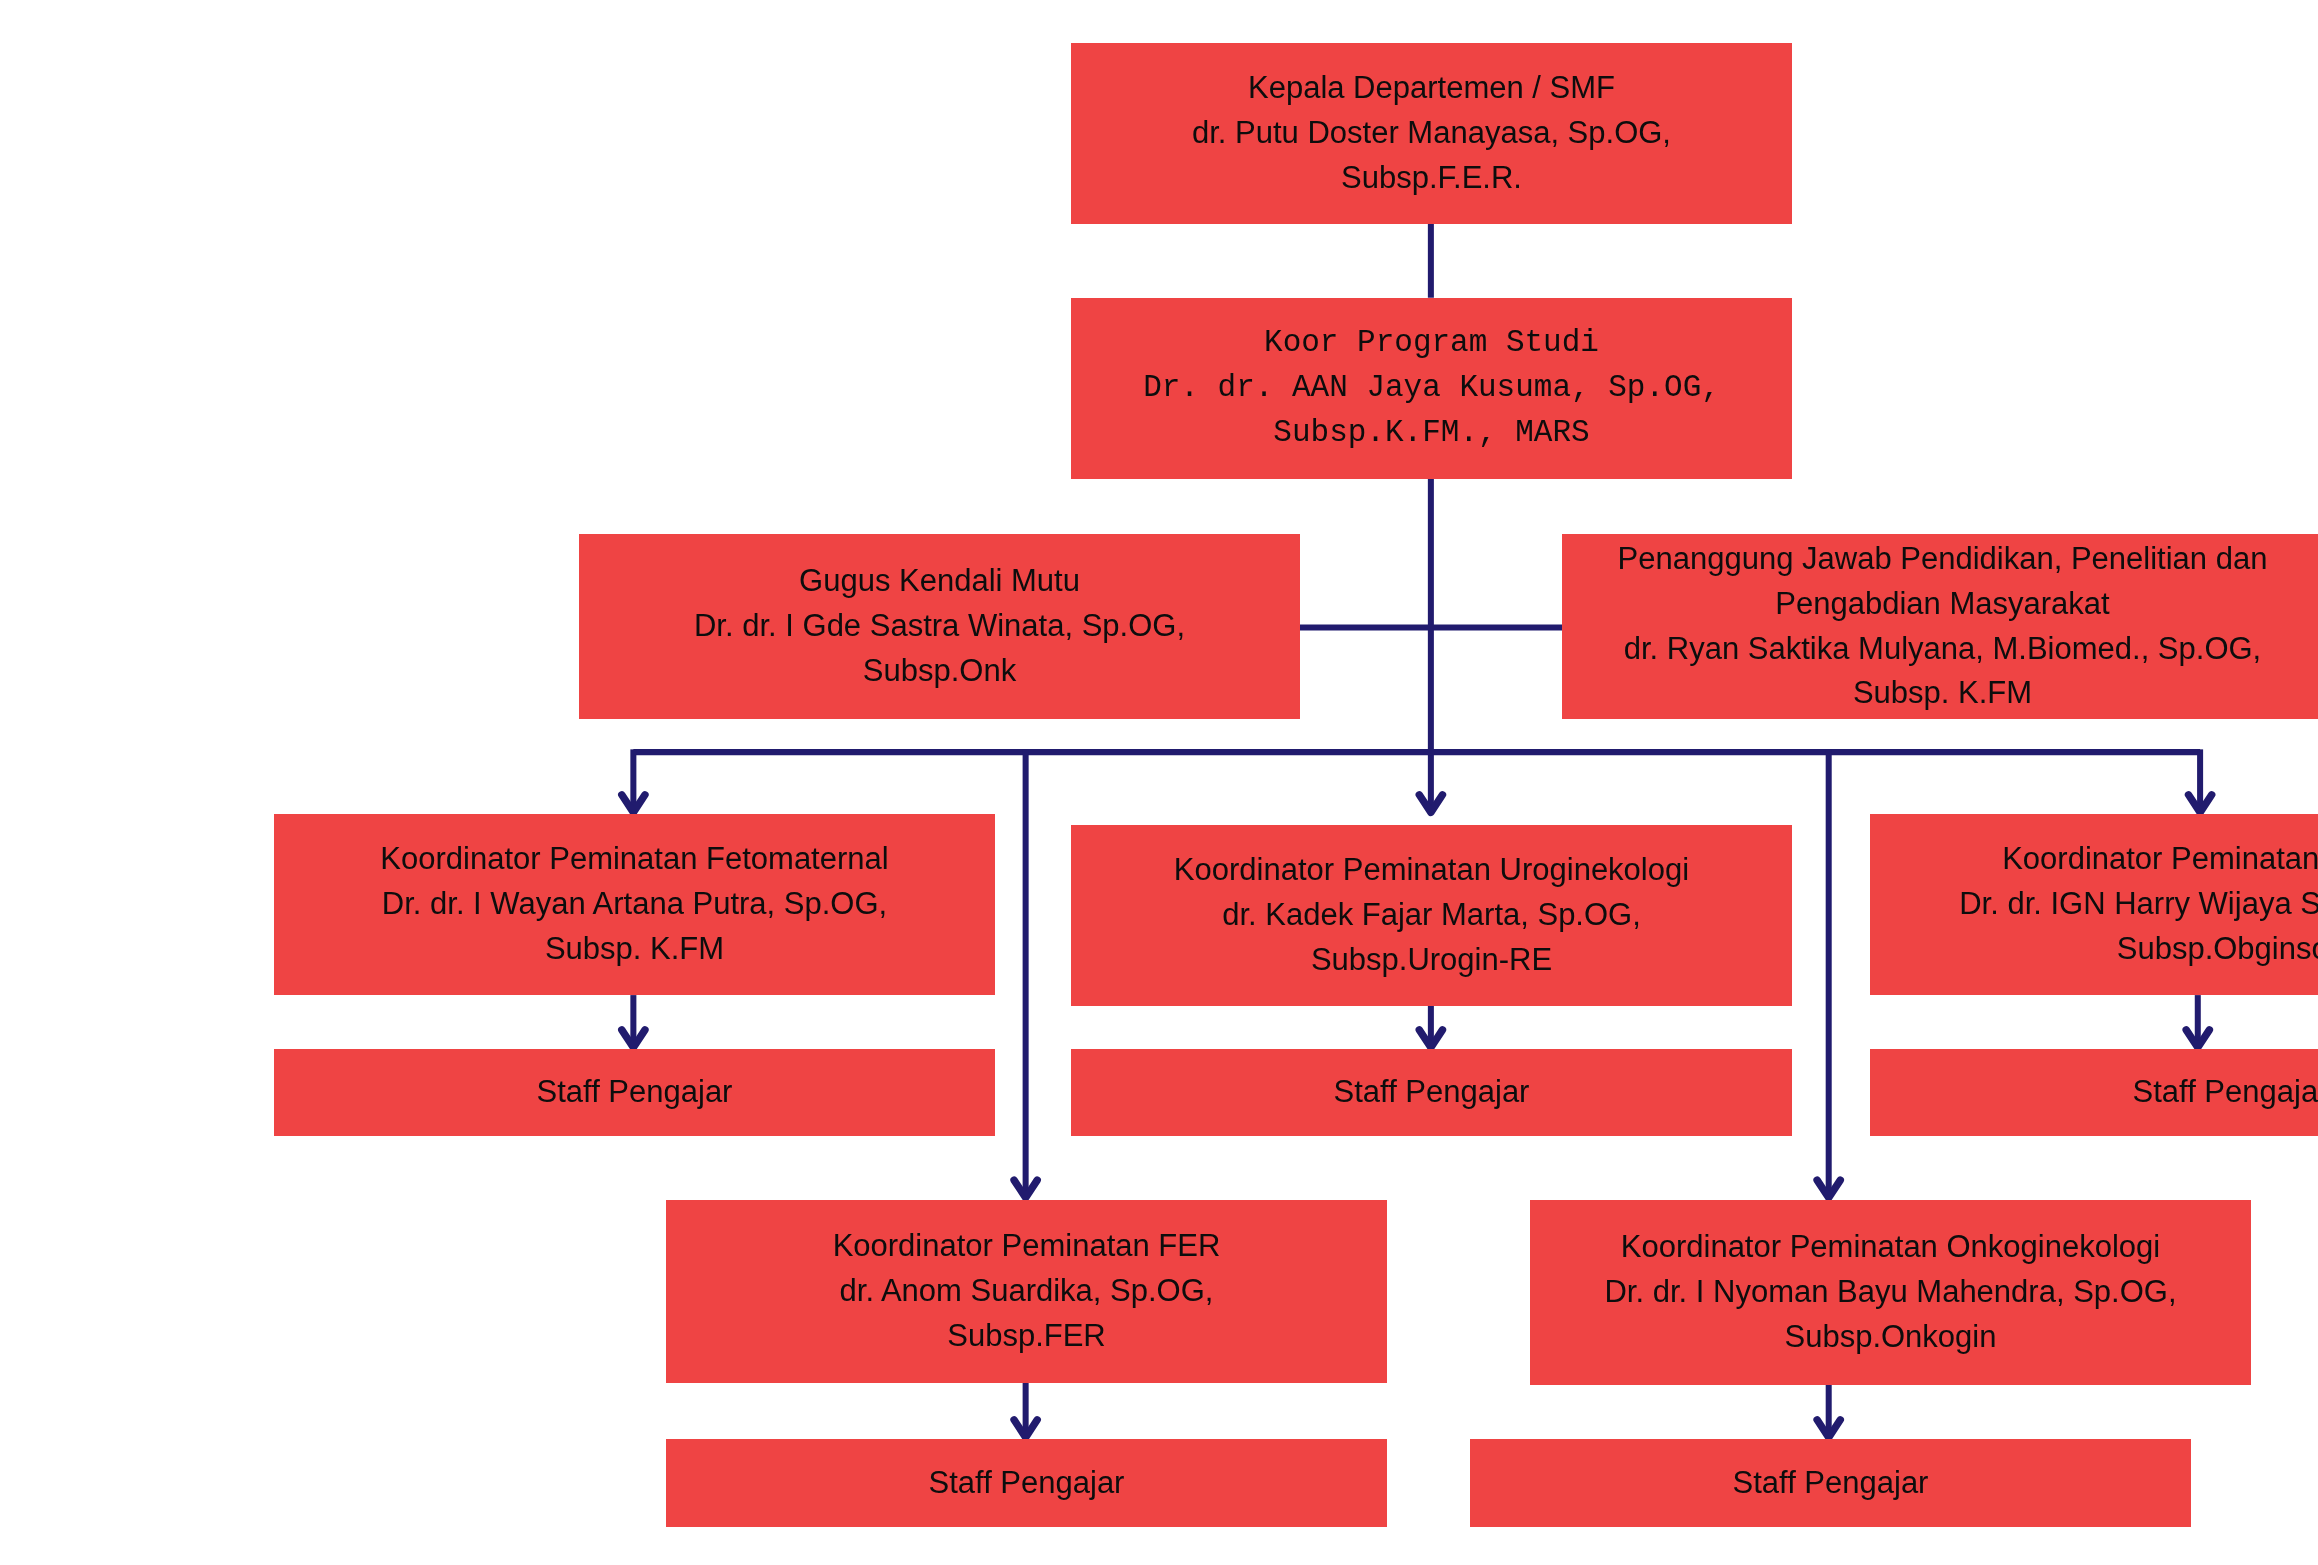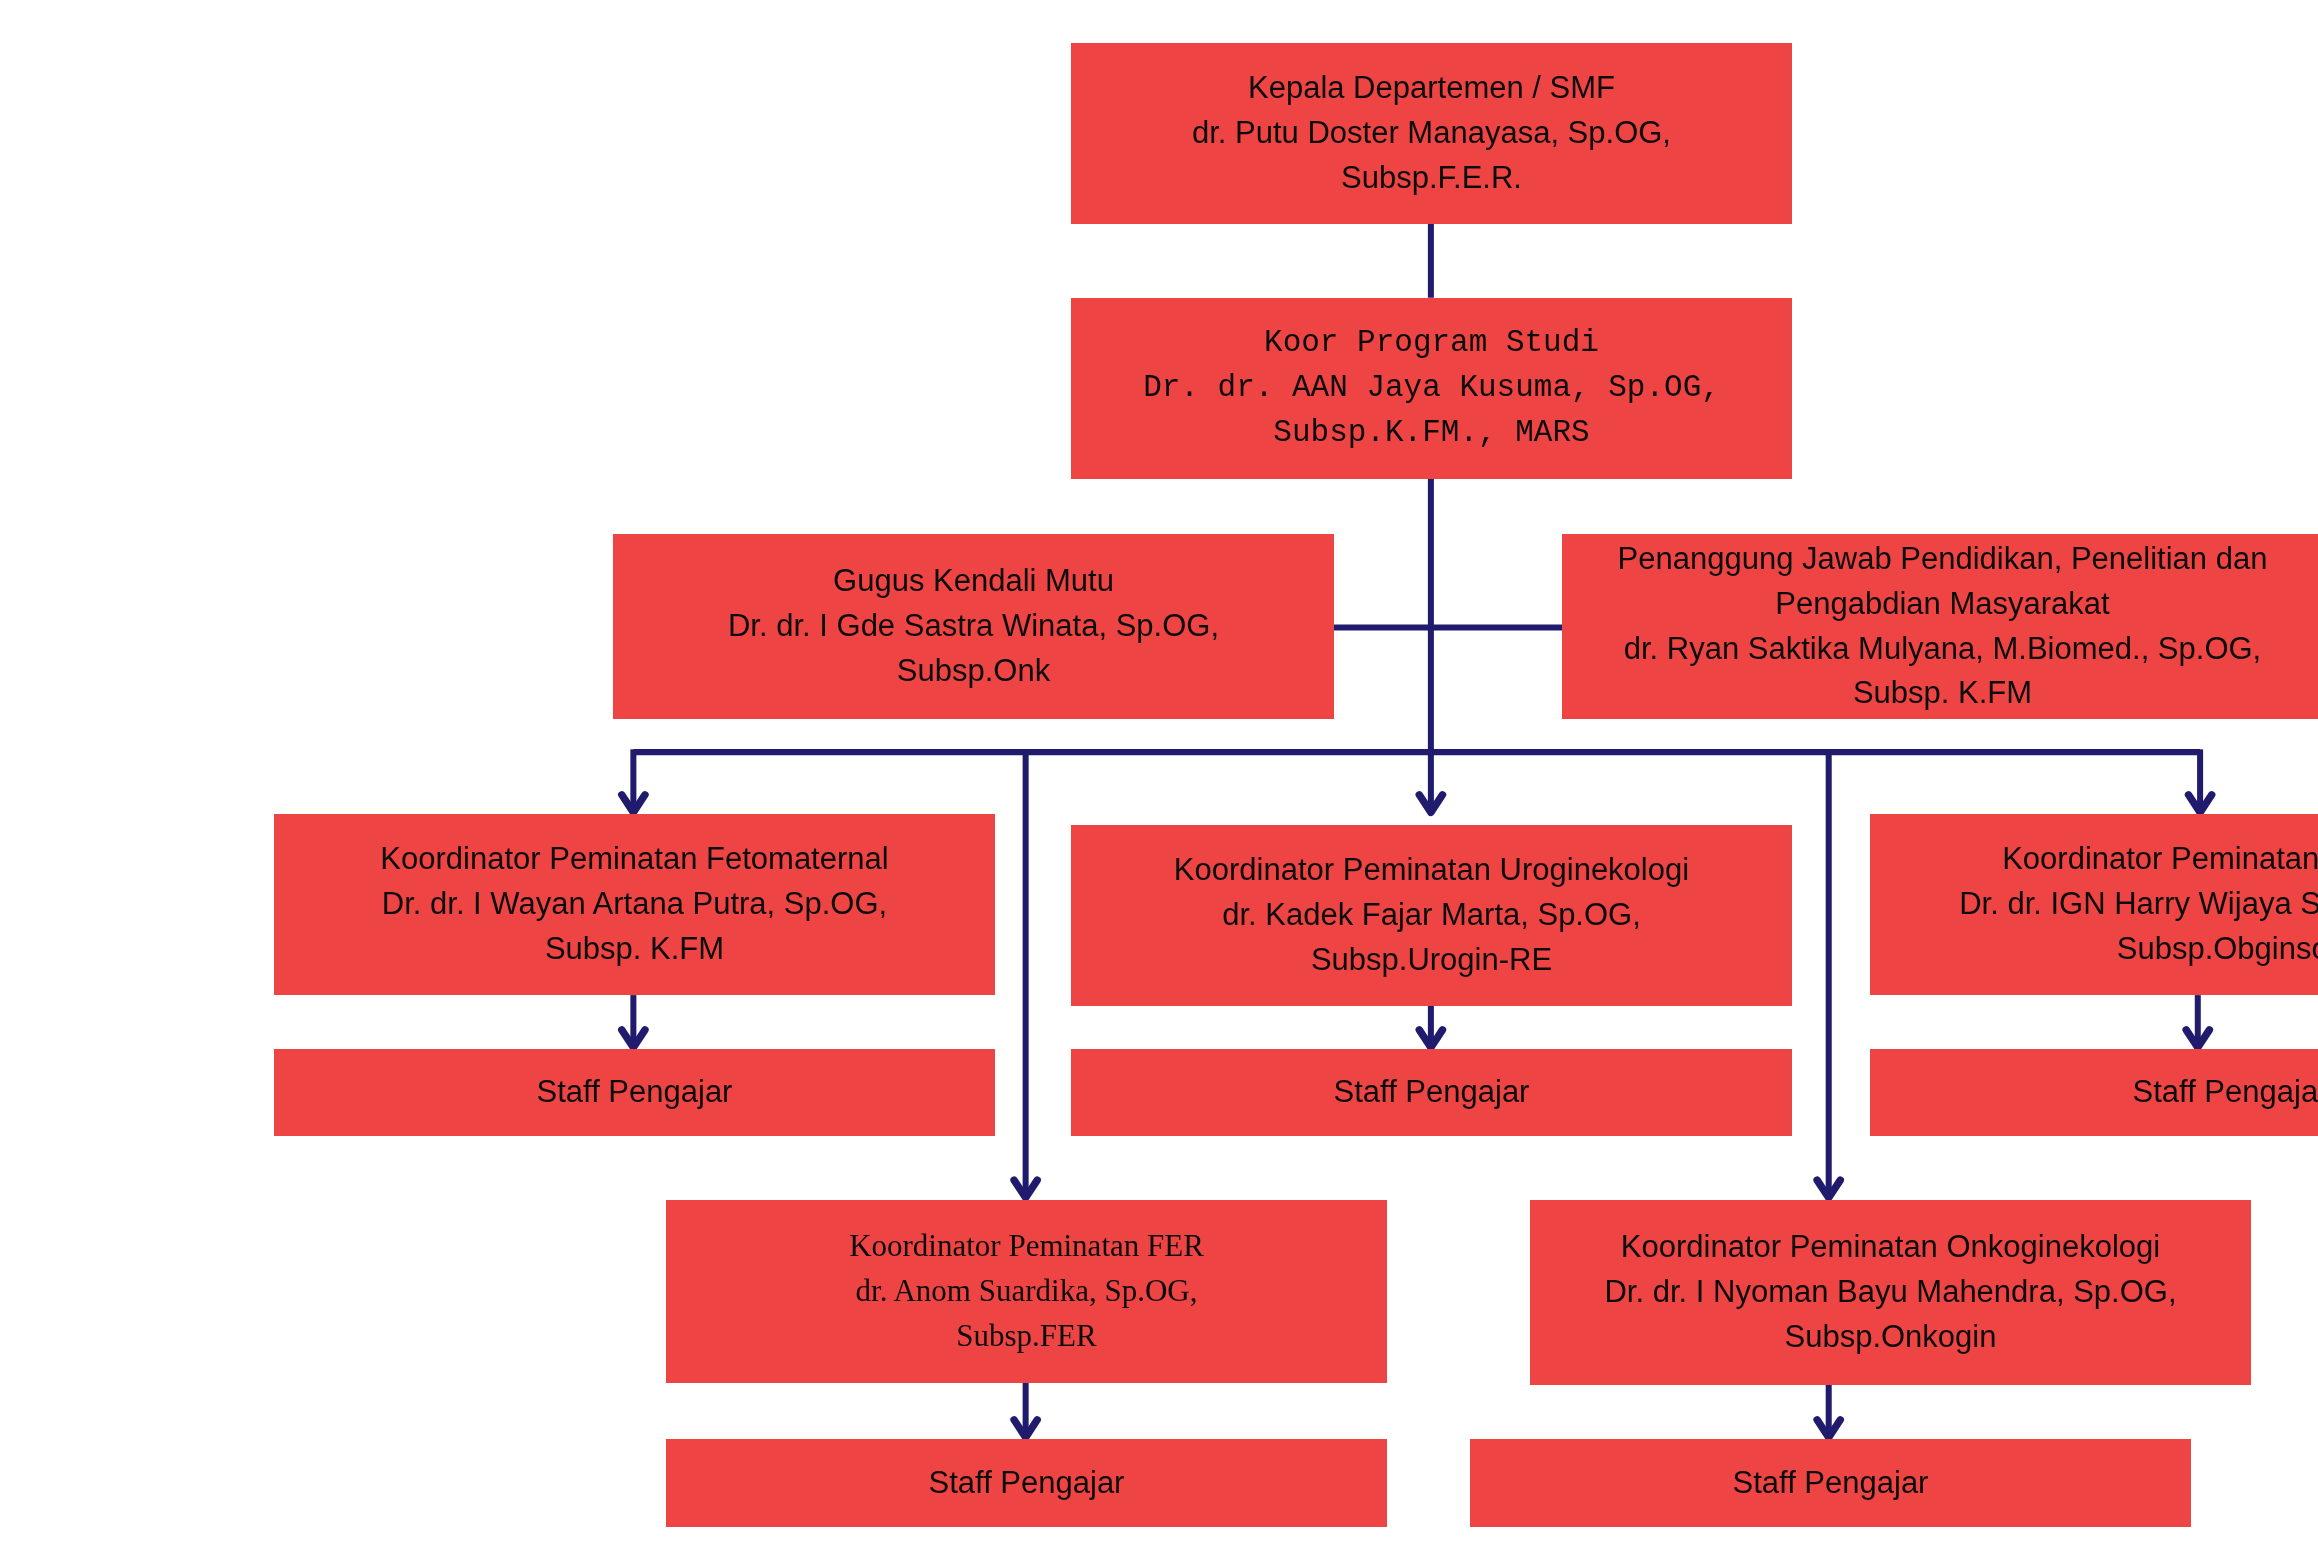--- a/index.html
+++ b/index.html
@@ -45,29 +45,29 @@
     white-space: pre-line;
     font-size: 31px;
     line-height: 1.45;
     font-weight: 400;
     padding: 0 9.3px;
     box-sizing: border-box;
   }
   
   .n-kepala        { left: 1071px; top:   43px; width: 721px; height: 181px; }
   .n-koor          { left: 1071px; top:  298px; width: 721px; height: 181px; font-family: Liberation Mono, monospace; }
-  .n-gugus         { left: 579px; top: 534px; width: 721px; height: 185px; margin-left: 34px; }
+  .n-gugus         { left: 579px; top: 534px; width: 721px; height: 185px; }
   .n-penanggung    { left: 1562px; top: 534px; width: 761px; height: 185px; }
   .n-fetomaternal  { left:  274px; top: 814px; width: 721px; height: 181px; }
   .n-uroginekologi { left: 1071px; top: 814px; width: 721px; height: 181px; margin-top: 11px; }
   .n-obginsos      { left: 1870px; top: 814px; width: 721px; height: 181px; }
   .n-staff-feto    { left:  274px; top: 1049px; width: 721px; height: 87px; }
   .n-staff-uro     { left: 1071px; top: 1049px; width: 721px; height: 87px; }
   .n-staff-obg     { left: 1870px; top: 1049px; width: 721px; height: 87px; }
-  .n-fer           { left: 666px; top: 1200px; width: 721px; height: 183px; font-family: Liberation Serif, serif; }
+  .n-fer           { left: 666px; top: 1200px; width: 721px; height: 183px; }
   .n-onkogin       { left: 1530px; top: 1200px; width: 721px; height: 185px; }
   .n-staff-fer     { left: 666px; top: 1439px; width: 721px; height: 88px; }
   .n-staff-onk     { left: 1470px; top: 1439px; width: 721px; height: 88px; }
 </style>
 </head>
 <body>
 
 <div class="stage">
 
   <svg class="connector-layer" viewBox="0 0 6000 3375" xmlns="http://www.w3.org/2000/svg">

